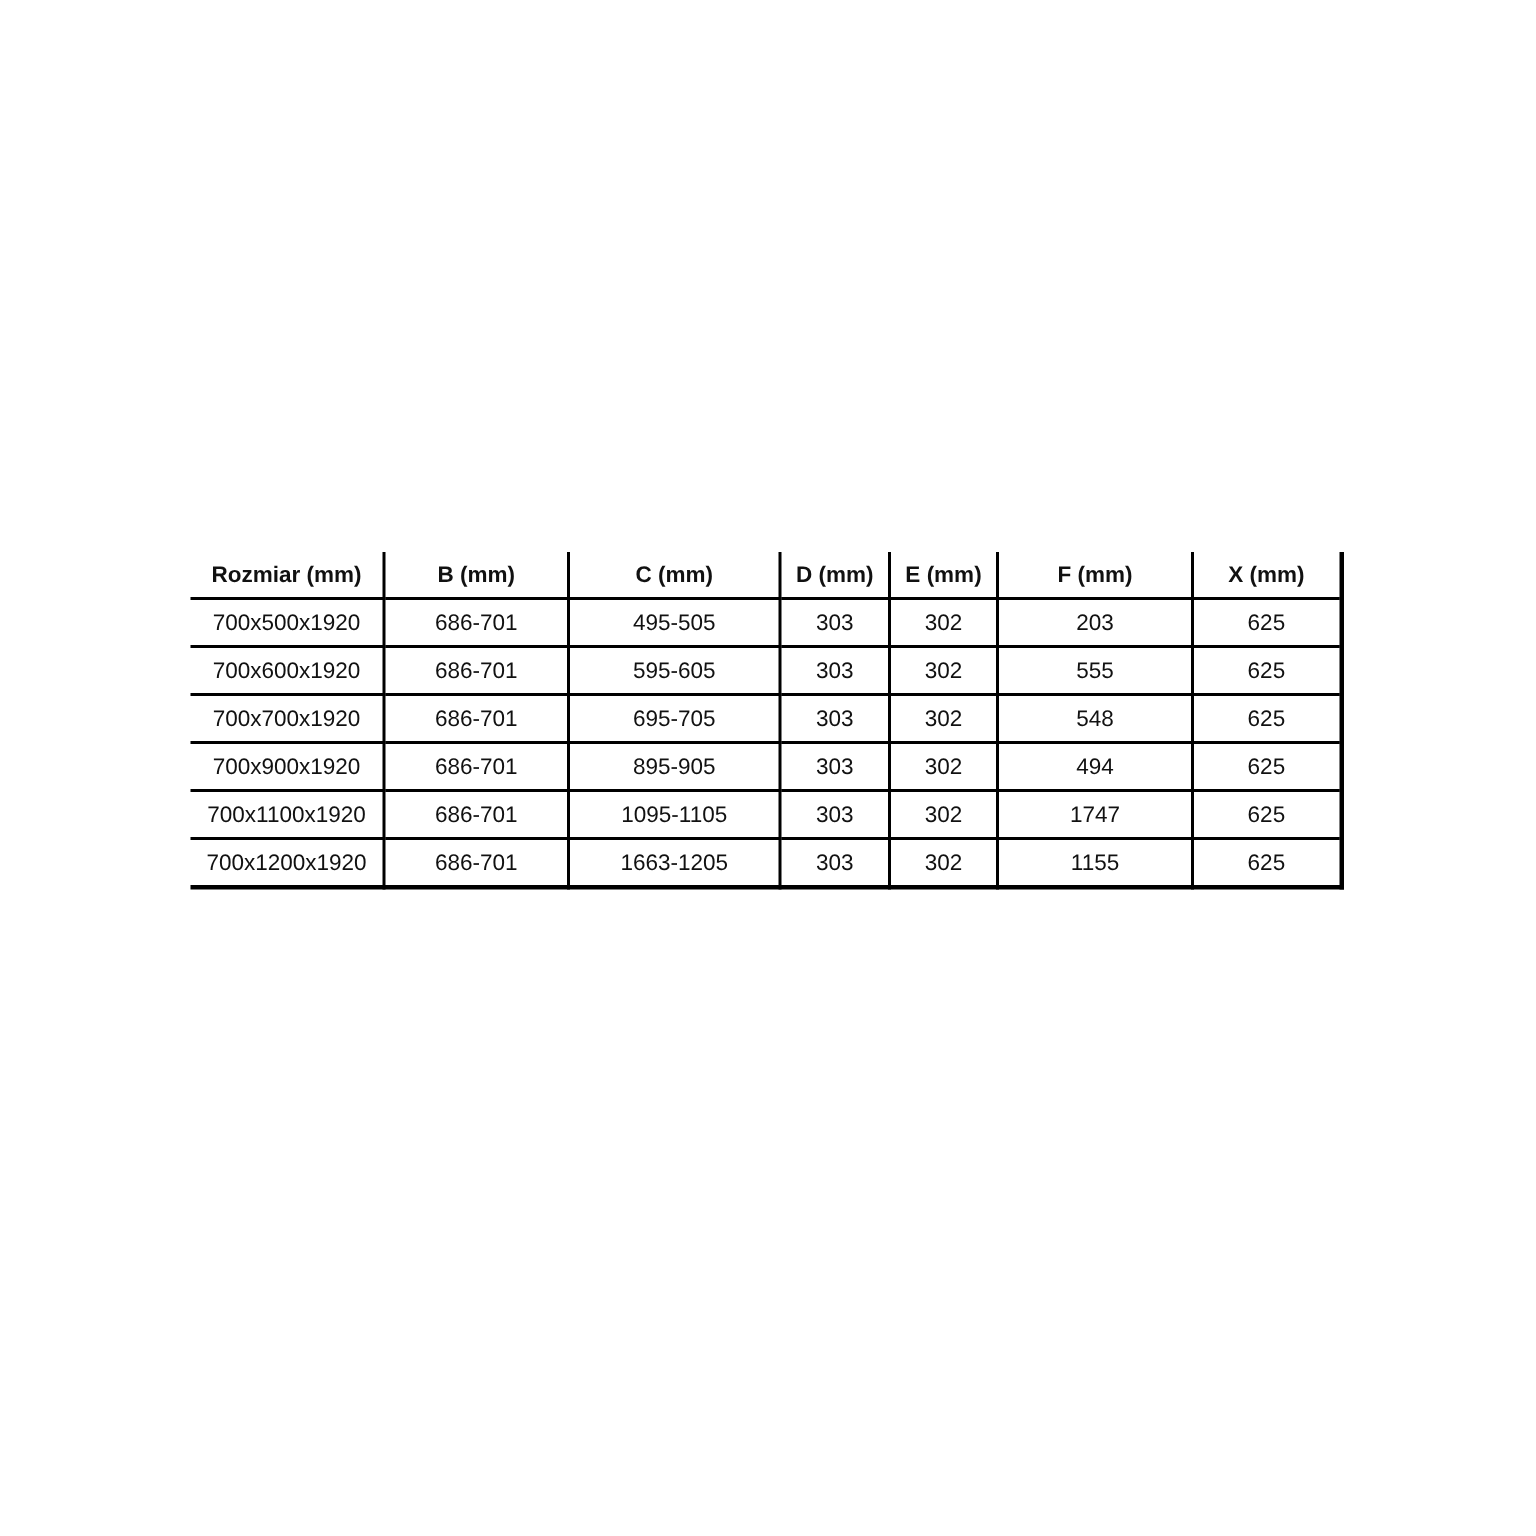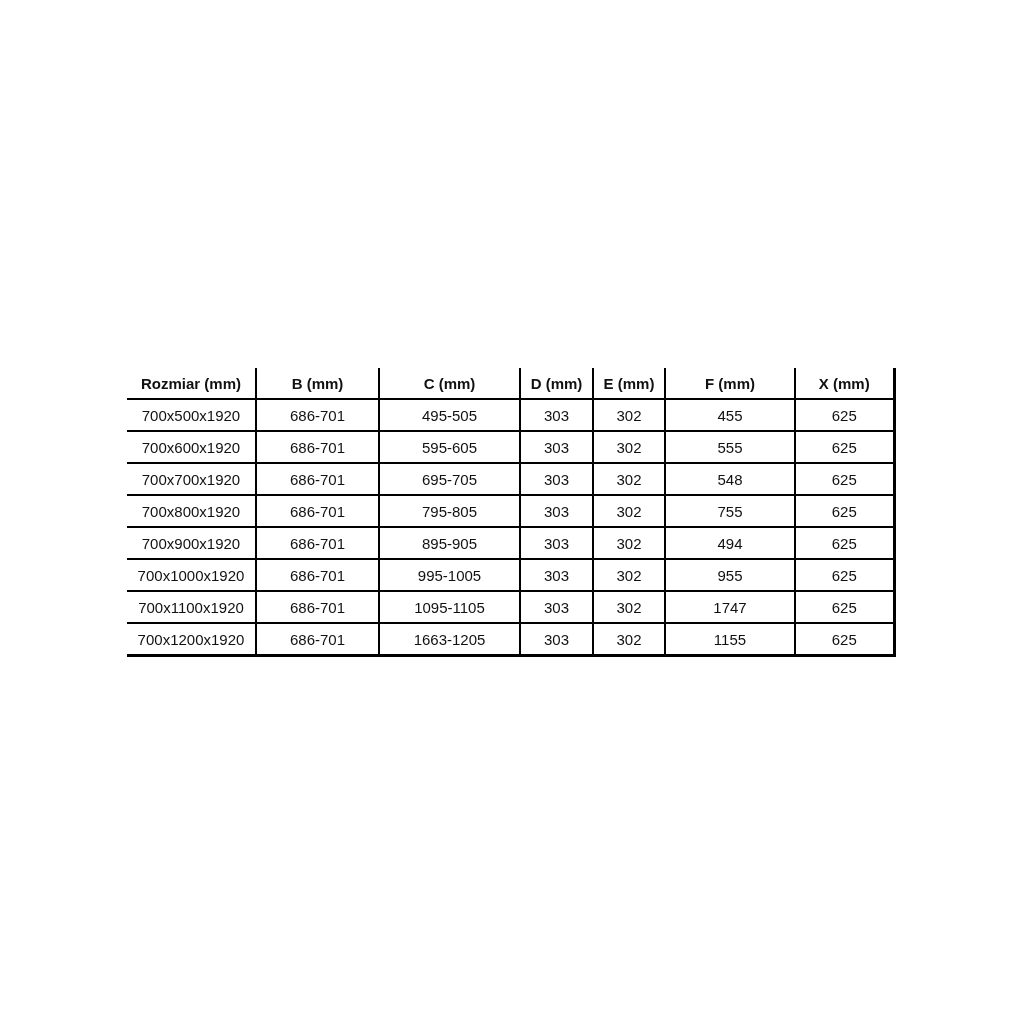--- a/index.html
+++ b/index.html
@@ -82,21 +82,21 @@
         <th>X (mm)</th>
       </tr>
     </thead>
     <tbody>
       <tr>
         <td>700x500x1920</td>
         <td>686-701</td>
         <td>495-505</td>
         <td>303</td>
         <td>302</td>
-        <td>455</td>
+        <td>203</td>
         <td>625</td>
       </tr>
       <tr>
         <td>700x600x1920</td>
         <td>686-701</td>
         <td>595-605</td>
         <td>303</td>
         <td>302</td>
         <td>555</td>
         <td>625</td>
@@ -104,44 +104,26 @@
       <tr>
         <td>700x700x1920</td>
         <td>686-701</td>
         <td>695-705</td>
         <td>303</td>
         <td>302</td>
         <td>548</td>
         <td>625</td>
       </tr>
       <tr>
-        <td>700x800x1920</td>
-        <td>686-701</td>
-        <td>795-805</td>
-        <td>303</td>
-        <td>302</td>
-        <td>755</td>
-        <td>625</td>
-      </tr>
-      <tr>
         <td>700x900x1920</td>
         <td>686-701</td>
         <td>895-905</td>
         <td>303</td>
         <td>302</td>
         <td>494</td>
-        <td>625</td>
-      </tr>
-      <tr>
-        <td>700x1000x1920</td>
-        <td>686-701</td>
-        <td>995-1005</td>
-        <td>303</td>
-        <td>302</td>
-        <td>955</td>
         <td>625</td>
       </tr>
       <tr>
         <td>700x1100x1920</td>
         <td>686-701</td>
         <td>1095-1105</td>
         <td>303</td>
         <td>302</td>
         <td>1747</td>
         <td>625</td>

